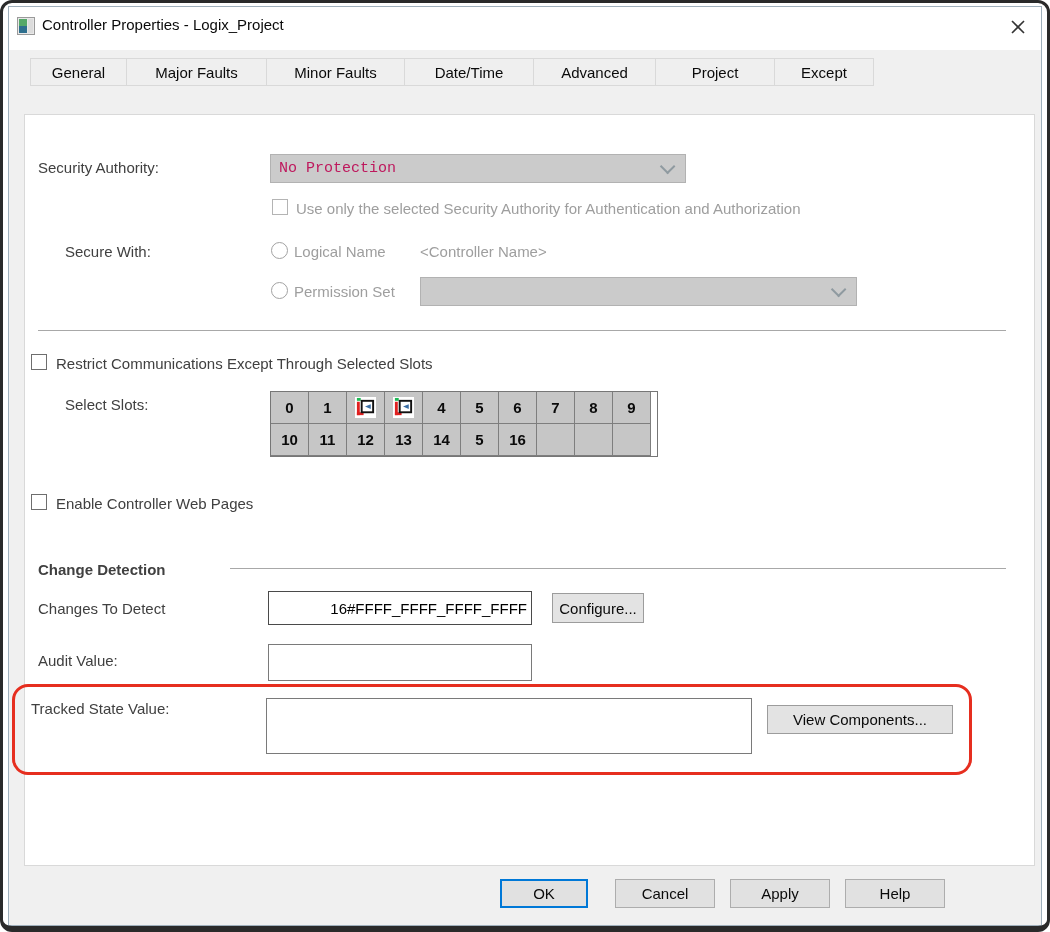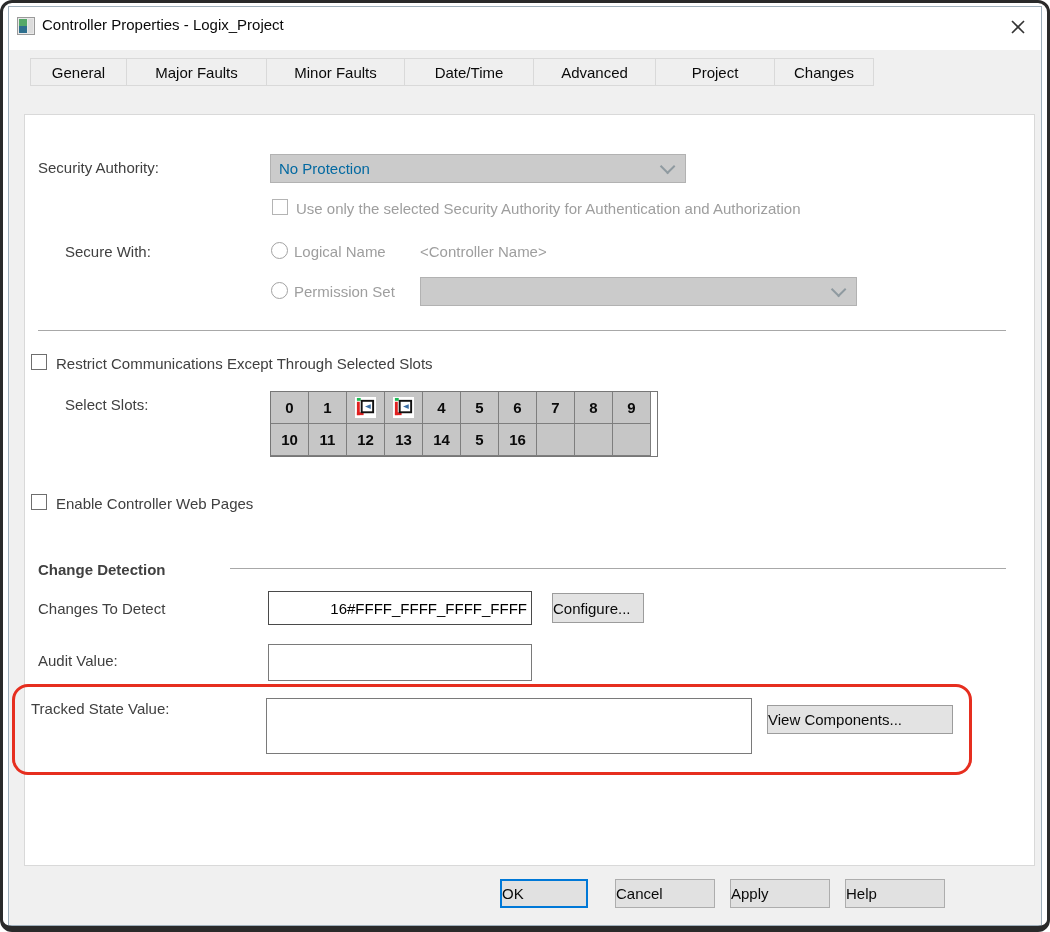--- a/index.html
+++ b/index.html
@@ -23,33 +23,33 @@
        margin-left:-1px;white-space:nowrap;}
   .tab:first-child{margin-left:0;}
   .tab.selected{background:#ffffff;height:32px;margin-top:-3px;border-bottom:none;
        position:relative;z-index:4;}
   .panel{position:absolute;left:24px;top:114px;width:1011px;height:752px;background:#ffffff;
        border:1px solid #d9d9d9;box-sizing:border-box;z-index:1;}
   
   .lbl{position:absolute;font-size:15px;color:#404040;white-space:nowrap;z-index:2;}
   .lbl-dis{color:#9e9e9e;}
   .combo-dis{position:absolute;box-sizing:border-box;background:#cbcbcb;border:1px solid #b2b2b2;
-       display:flex;align-items:center;font-size:15px;color:#0369a1;padding-left:8px;z-index:2;}
+       display:flex;align-items:center;font-size:15px;color:#be185d;padding-left:8px;z-index:2;font-family:Liberation Mono, monospace;}
   .chev{margin-left:auto;margin-right:14px;width:9px;height:9px;border-right:2px solid #8f9aa0;
        border-bottom:2px solid #8f9aa0;transform:rotate(45deg) translateY(-3px);}
   .chk{position:absolute;width:16px;height:16px;background:#fff;border:1px solid #6e6e6e;
        box-sizing:border-box;z-index:2;}
   .chk.dis{border-color:#b4b4b4;}
   .radio{position:absolute;width:17px;height:17px;background:#fff;border:1px solid #a2a2a2;
        border-radius:50%;box-sizing:border-box;z-index:2;}
   .divider{position:absolute;height:1px;background:#a8a8a8;z-index:2;}
   .field{position:absolute;box-sizing:border-box;background:#fff;border:1px solid #7a7a7a;
        font-family:"Liberation Sans",sans-serif;font-size:15px;color:#000;z-index:2;padding:2px 4px;}
   .btn{position:absolute;box-sizing:border-box;background:#e3e3e3;border:1px solid #9c9c9c;
-       display:flex;align-items:center;font-size:15px;color:#0a0a0a;
+       display:flex;align-items:center;justify-content:center;font-size:15px;color:#0a0a0a;
        z-index:2;cursor:pointer;white-space:nowrap;}
   .btn-bottom{background:#e1e1e1;border:1px solid #adadad;}
   .btn-default{border:2px solid #0078d7;}
   
   .slots-outer{position:absolute;left:270px;top:391px;border:1px solid #767676;display:flex;
        background:#fff;z-index:2;}
   .slots-grid{display:grid;grid-template-columns:repeat(10,38px);grid-auto-rows:32px;
        background:#c6c6c6;}
   .slot-cell{border-right:1px solid #7e7e7e;border-bottom:1px solid #7e7e7e;display:flex;
        align-items:center;justify-content:center;font-size:15px;font-weight:600;color:#0a0a0a;}
@@ -94,21 +94,21 @@
     <div class="tab" style="width:130px">
         <span>Date/Time</span>
       </div>
     <div class="tab" style="width:123px">
         <span>Advanced</span>
       </div>
     <div class="tab" style="width:120px">
         <span>Project</span>
       </div>
     <div class="tab" style="width:100px">
-        <span>Changes</span>
+        <span>Except</span>
       </div>
   </div>
 
   <div class="panel"></div>
 
   <div class="lbl" style="left:38px;top:159px">Security Authority:</div>
   <div class="combo-dis" style="left:270px;top:154px;width:416px;height:29px">
     <span>No Protection</span>
     <span class="chev"></span>
   </div>

